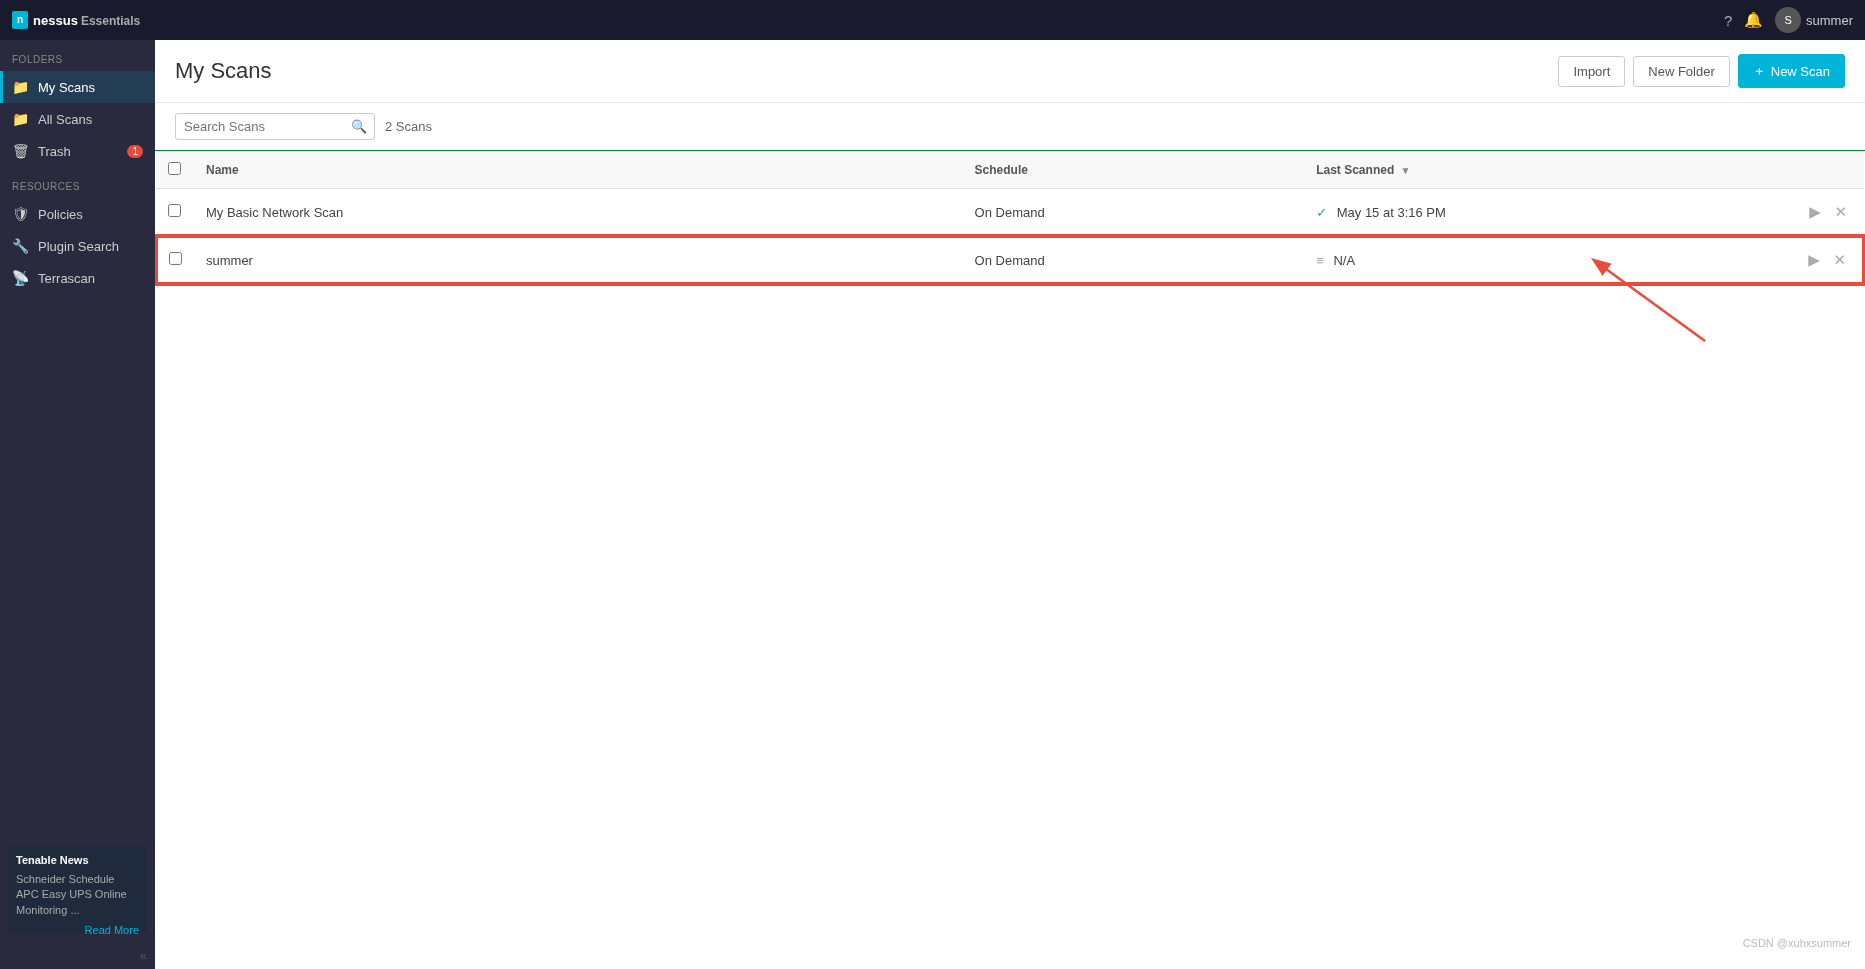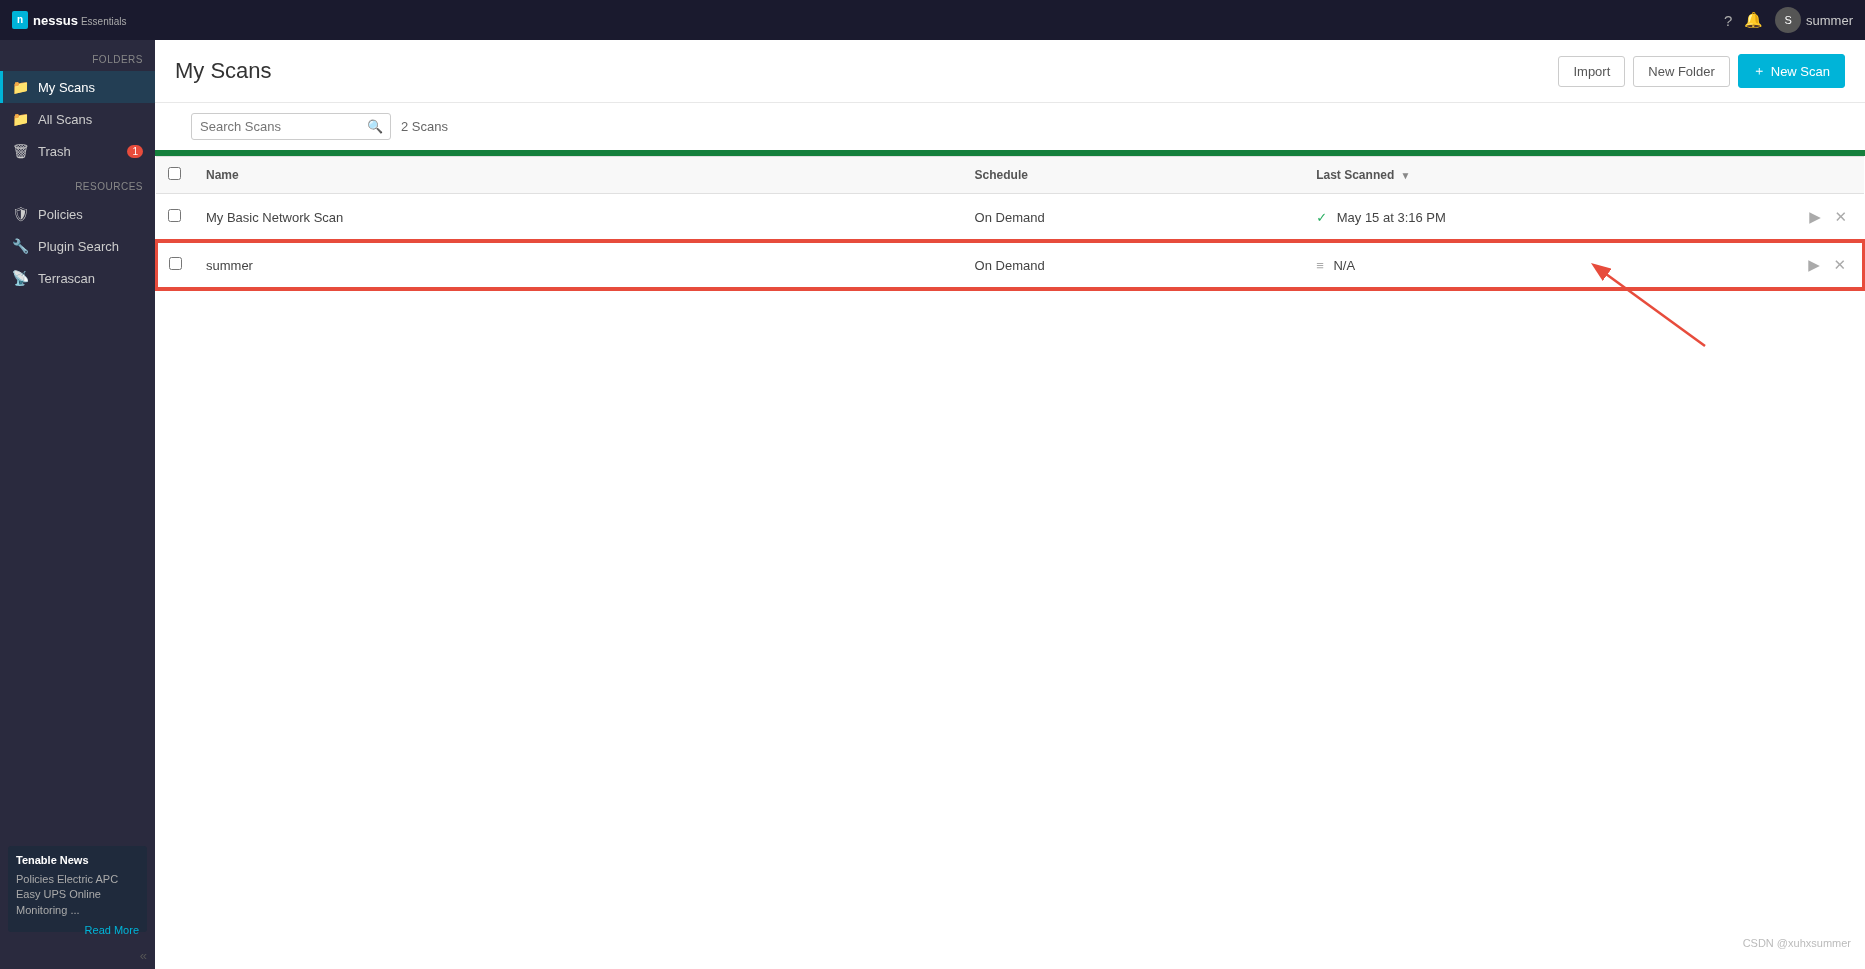--- a/index.html
+++ b/index.html
@@ -30,23 +30,24 @@
       margin-right: 5px;
       line-height: 1.4;
     }
     .topnav-logo-text {
       color: #fff;
       font-size: 13px;
       font-weight: 600;
     }
     .topnav-logo-sub {
       color: #aaa;
-      font-size: 10px;
+      font-size: 12px;
       margin-left: 3px;
       margin-top: 2px;
+      font-weight: bold;
     }
     .topnav-links {
       display: flex;
       align-items: center;
       gap: 0;
       flex: 1;
     }
     .topnav-link {
       color: #ccc;
       padding: 0 14px;
@@ -108,21 +109,20 @@
       display: flex;
       flex-direction: column;
       overflow-y: auto;
     }
     .sidebar-section-label {
       font-size: 10px;
       color: #888;
       text-transform: uppercase;
       padding: 14px 12px 6px;
       letter-spacing: 0.5px;
-      text-align: right;
     }
     .sidebar-item {
       display: flex;
       align-items: center;
       padding: 8px 12px;
       cursor: pointer;
       color: #ccc;
       font-size: 13px;
       gap: 8px;
       position: relative;
@@ -224,23 +224,23 @@
       border-color: #00b4d8;
       display: flex;
       align-items: center;
       gap: 5px;
     }
 
     
     .toolbar {
       display: flex;
       align-items: center;
-      padding: 10px 36px;
+      padding: 10px 20px;
       gap: 10px;
-      border-bottom: 6px solid #15803d;
+      border-bottom: 1px solid #15803d;
       flex-shrink: 0;
     }
     .search-wrapper {
       position: relative;
       display: flex;
       align-items: center;
     }
     .search-input {
       border: 1px solid #ccc;
       border-radius: 3px;
@@ -397,21 +397,21 @@
       <span>Plugin Search</span>
     </div>
     <div class="sidebar-item">
       <span class="sidebar-item-icon">📡</span>
       <span>Terrascan</span>
     </div>
 
     <div class="sidebar-bottom">
       <div class="sidebar-news">
         <div class="sidebar-news-title">Tenable News</div>
-        <div class="sidebar-news-body">Policies Electric APC Easy UPS Online Monitoring ...</div>
+        <div class="sidebar-news-body">Schneider Schedule APC Easy UPS Online Monitoring ...</div>
         <span class="sidebar-news-link">Read More</span>
       </div>
       <div class="sidebar-collapse">«</div>
     </div>
   </aside>
 
   <main class="main">
 
     <div class="page-header">
       <h1 class="page-title">My Scans</h1>

